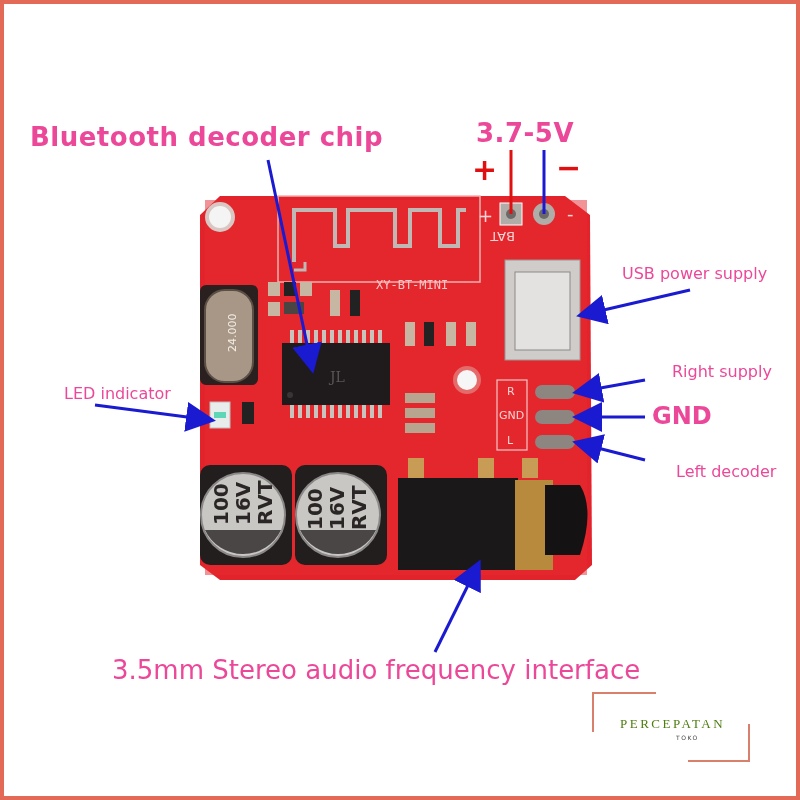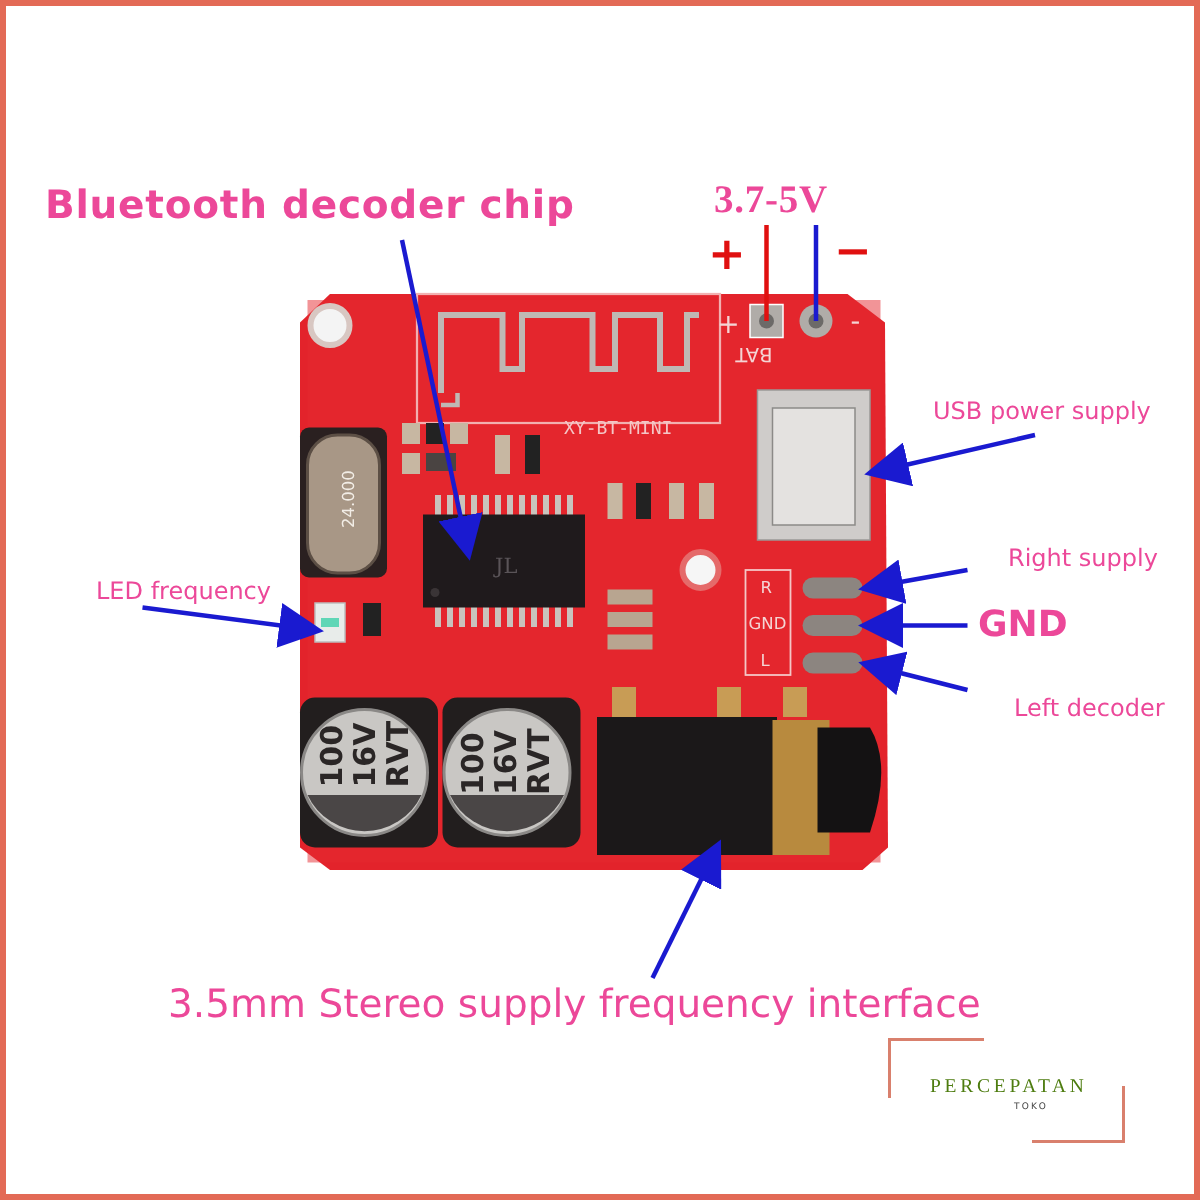--- a/index.html
+++ b/index.html
@@ -144,29 +144,29 @@
   <line x1="544" y1="150" x2="544" y2="214" stroke="#1a1ad0" stroke-width="3"></line>
   <line x1="690" y1="290" x2="582" y2="315" stroke="#1a1ad0" stroke-width="3" marker-end="url(#ah)"></line>
   <line x1="95" y1="405" x2="210" y2="420" stroke="#1a1ad0" stroke-width="3" marker-end="url(#ah)"></line>
   <line x1="645" y1="380" x2="578" y2="392" stroke="#1a1ad0" stroke-width="3" marker-end="url(#ah)"></line>
   <line x1="645" y1="417" x2="578" y2="417" stroke="#1a1ad0" stroke-width="3" marker-end="url(#ah)"></line>
   <line x1="645" y1="460" x2="578" y2="443" stroke="#1a1ad0" stroke-width="3" marker-end="url(#ah)"></line>
   <line x1="435" y1="652" x2="478" y2="565" stroke="#1a1ad0" stroke-width="3" marker-end="url(#ah)"></line>
 </svg>
 
 <div class="label label-big" style="left:30px; top:122px;">Bluetooth decoder chip</div>
-<div class="label label-big" style="left:476px; top:118px;font-family:Liberation Serif, serif;">3.7-5V</div>
+<div class="label label-big" style="left:476px; top:118px;">3.7-5V</div>
 <div class="label" style="left:472px; top:152px; color:#e01010; font-size:30px; font-weight:bold;">+</div>
 <div class="label" style="left:556px; top:150px; color:#e01010; font-size:30px; font-weight:bold;">−</div>
 <div class="label label-med" style="left:582px; top:264px;">USB power supply</div>
-<div class="label label-med" style="left:24px; top:384px;">LED frequency</div>
+<div class="label label-med" style="left:24px; top:384px;">LED indicator</div>
 <div class="label label-med" style="left:632px; top:362px;">Right supply</div>
 <div class="label" style="left:652px; top:402px; font-size:24px; font-weight:bold;">GND</div>
 <div class="label label-med" style="left:636px; top:462px;">Left decoder</div>
-<div class="label" style="left:112px; top:655px; font-size:26px;">3.5mm Stereo supply frequency interface</div>
+<div class="label" style="left:112px; top:655px; font-size:26px;">3.5mm Stereo audio frequency interface</div>
 
 <div class="watermark">
   <div class="wm-corner-tl"></div>
   <div class="wm-brand">PERCEPATAN</div>
   <div class="wm-sub">TOKO</div>
   <div class="wm-corner-br"></div>
 </div>
 
 <div class="frame"></div>
 

